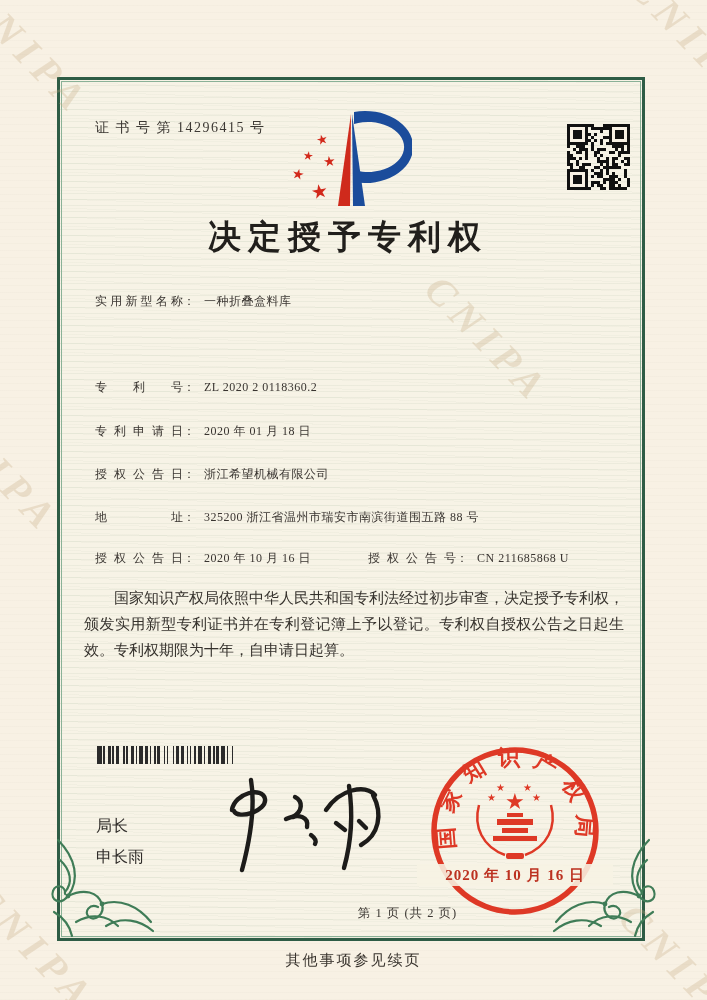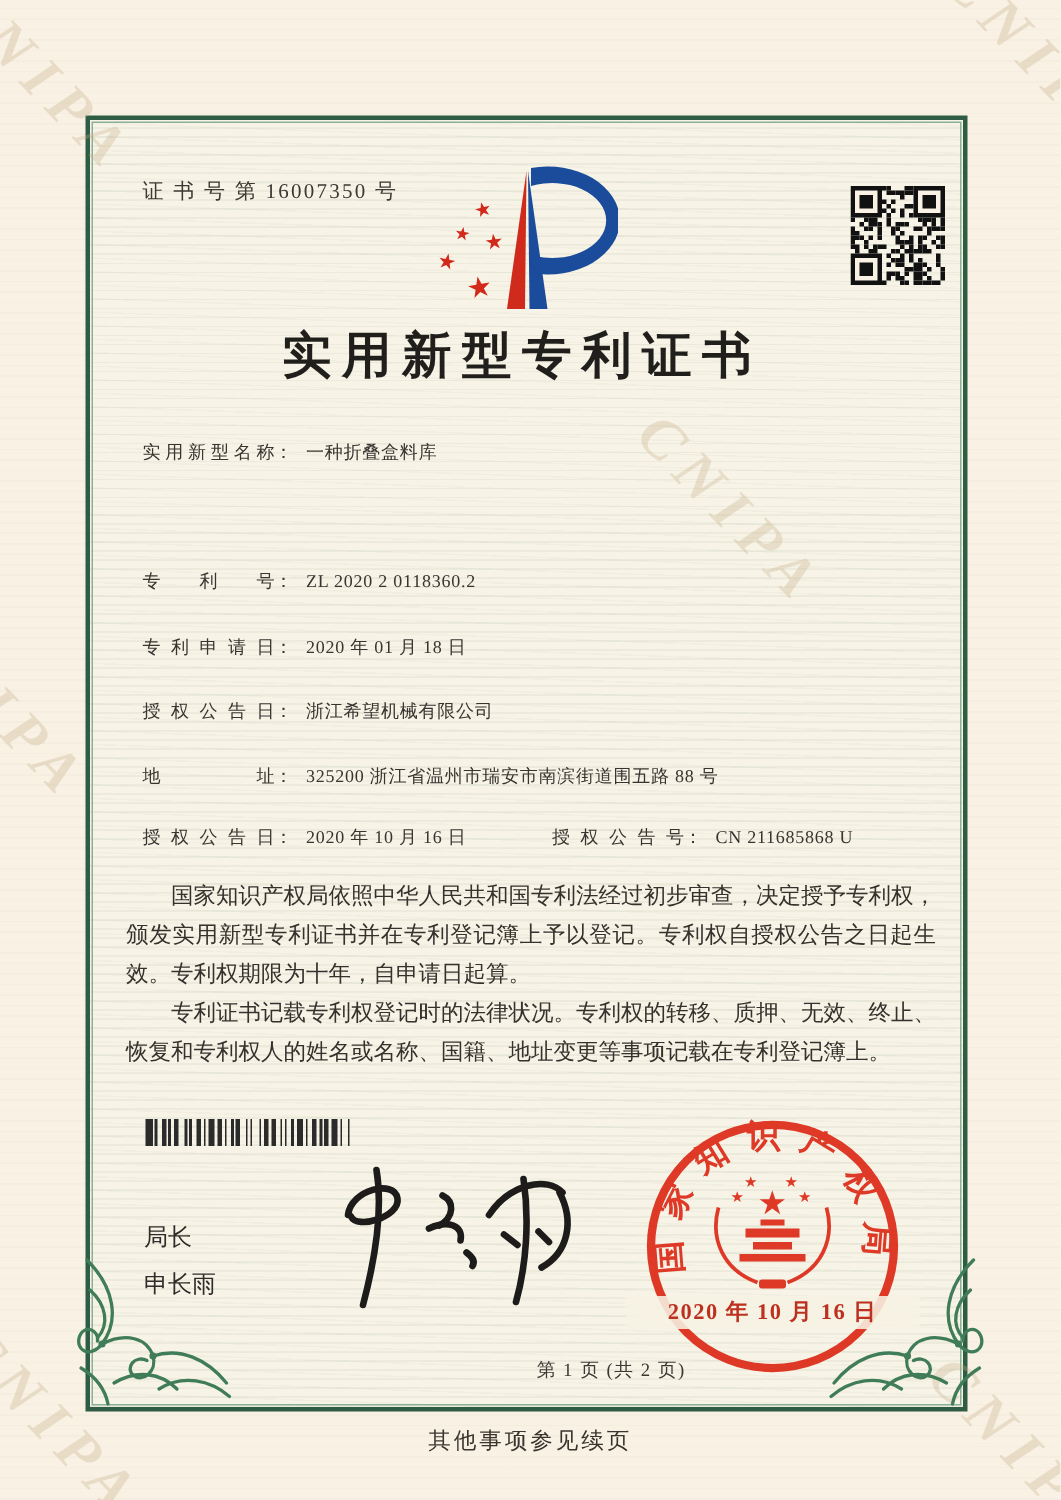--- a/index.html
+++ b/index.html
@@ -48,21 +48,21 @@
     <div class="frame-inner"></div>
   </div>
 
   <div class="wm" style="left:-52px;top:28px">CNIPA</div>
   <div class="wm" style="left:612px;top:14px">CNIPA</div>
   <div class="wm" style="left:408px;top:316px">CNIPA</div>
   <div class="wm" style="left:-82px;top:446px">CNIPA</div>
   <div class="wm" style="left:-46px;top:924px">CNIPA</div>
   <div class="wm" style="left:602px;top:944px">CNIPA</div>
 
-  <div class="abs certno">证 书 号 第 16007350 号</div>
+  <div class="abs certno">证 书 号 第 14296415 号</div>
 
   <div class="abs" style="left:292px;top:109px;width:120px;height:104px">
     <svg width="120" height="104" viewBox="0 0 120 104">
       <path d="M62,3 A48,36 0 1 1 62,73 L62,61 A36,25 0 1 0 62,15 Z" fill="#1b4c9b"></path>
       <path d="M59,5 L46,97 L58,97 Z" fill="#cf2a1c"></path>
       <path d="M60,5 L61,97 L73,97 Z" fill="#1b4c9b"></path>
       <text x="24" y="35" font-size="13" fill="#d2291b" transform="rotate(-14 30 30)">★</text>
       <text x="11" y="51" font-size="12" fill="#d2291b" transform="rotate(9 17 46)">★</text>
       <text x="31" y="57" font-size="14" fill="#d2291b" transform="rotate(-7 37 52)">★</text>
       <text x="0" y="70" font-size="14" fill="#d2291b" transform="rotate(12 6 64)">★</text>
@@ -228,21 +228,21 @@
         <rect x="2" y="2" width="3" height="3" fill="#111"></rect>
         <rect x="14" y="0" width="7" height="7" fill="#111"></rect>
         <rect x="15" y="1" width="5" height="5" fill="#f8f1e4"></rect>
         <rect x="16" y="2" width="3" height="3" fill="#111"></rect>
         <rect x="0" y="15" width="7" height="7" fill="#111"></rect>
         <rect x="1" y="16" width="5" height="5" fill="#f8f1e4"></rect>
         <rect x="2" y="17" width="3" height="3" fill="#111"></rect>
       </svg>
   </div>
 
-  <div class="abs title">实用新型专利证书</div>
+  <div class="abs title">决定授予专利权</div>
 
   <div class="abs row" style="left:95px;top:293px">
     <span class="lab">实用新型名称</span><span class="colon">：</span><span class="val">一种折叠盒料库</span>
   </div>
   <div class="abs row" style="left:95px;top:379px">
     <span class="lab">专利号</span><span class="colon">：</span><span class="val">ZL 2020 2 0118360.2</span>
   </div>
   <div class="abs row" style="left:95px;top:423px">
     <span class="lab">专利申请日</span><span class="colon">：</span><span class="val">2020 年 01 月 18 日</span>
   </div>
@@ -254,21 +254,20 @@
   </div>
   <div class="abs row" style="left:95px;top:550px">
     <span class="lab">授权公告日</span><span class="colon">：</span><span class="val">2020 年 10 月 16 日</span>
   </div>
   <div class="abs row" style="left:368px;top:550px">
     <span class="lab">授权公告号</span><span class="colon">：</span><span class="val">CN 211685868 U</span>
   </div>
 
   <div class="abs paras">
     <p>国家知识产权局依照中华人民共和国专利法经过初步审查，决定授予专利权，颁发实用新型专利证书并在专利登记簿上予以登记。专利权自授权公告之日起生效。专利权期限为十年，自申请日起算。</p>
-    <p>专利证书记载专利权登记时的法律状况。专利权的转移、质押、无效、终止、恢复和专利权人的姓名或名称、国籍、地址变更等事项记载在专利登记簿上。</p>
   </div>
 
   <div class="abs barcode" id="barcode">
       <i style="width: 4.65px; background: rgb(43, 43, 43);"></i>
       <i style="width: 1.55px; background: transparent;"></i>
       <i style="width: 1.55px; background: rgb(43, 43, 43);"></i>
       <i style="width: 3.1px; background: transparent;"></i>
       <i style="width: 3.1px; background: rgb(43, 43, 43);"></i>
       <i style="width: 1.55px; background: transparent;"></i>
       <i style="width: 1.55px; background: rgb(43, 43, 43);"></i>

